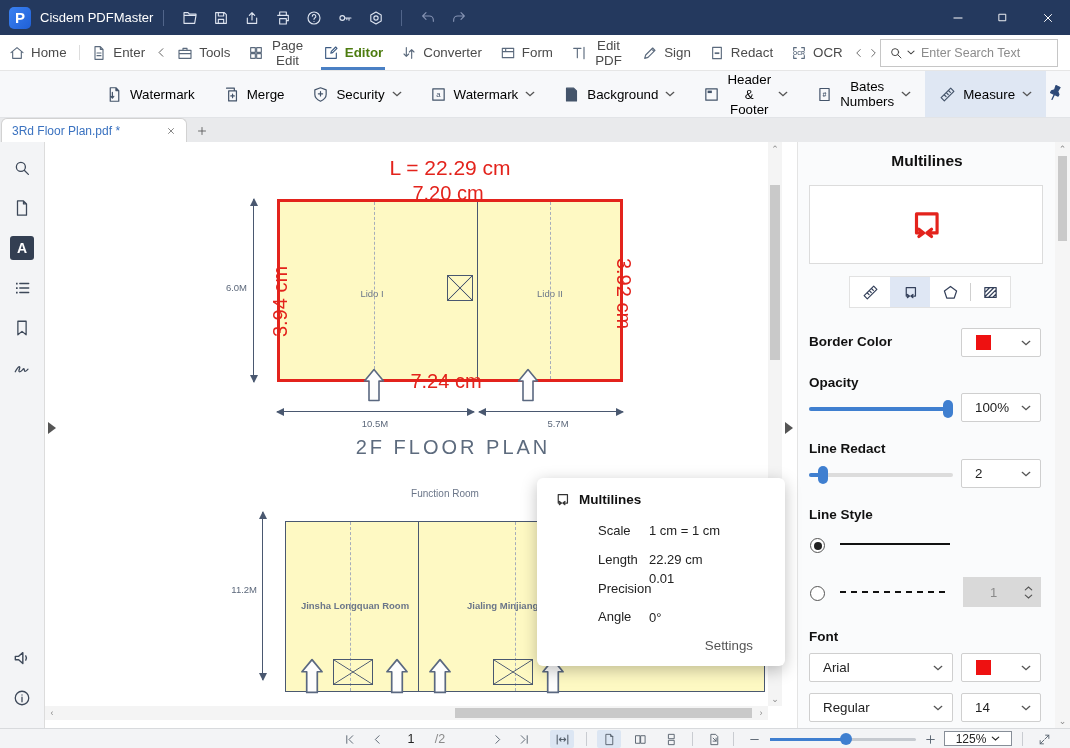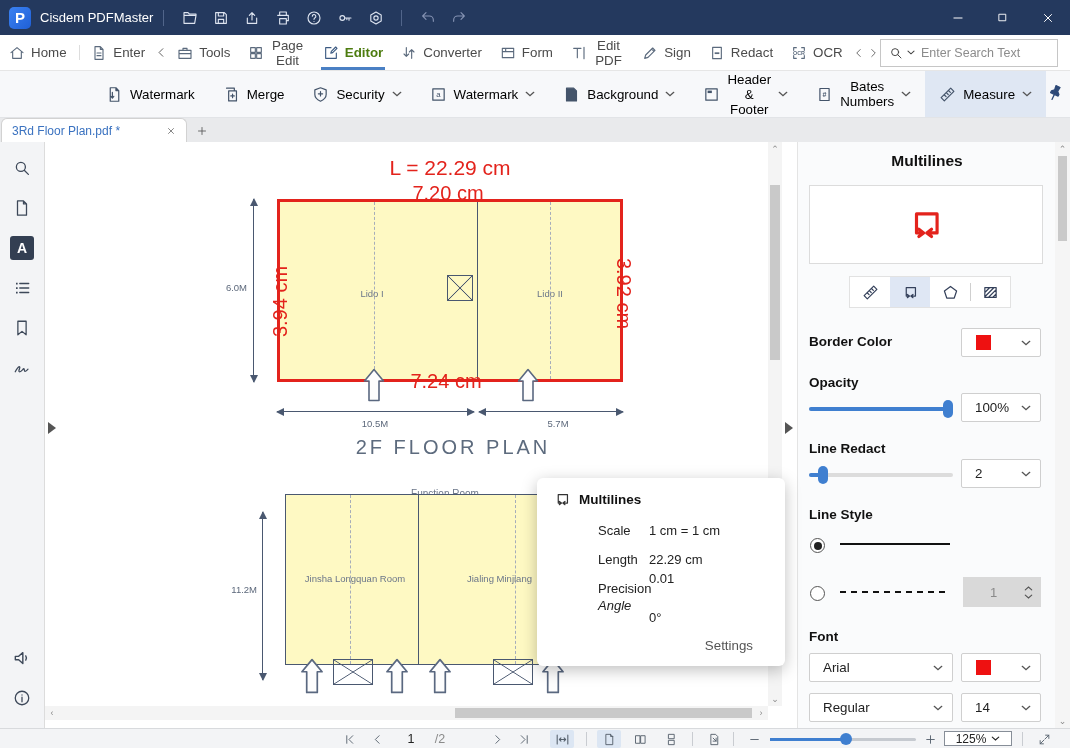--- a/index.html
+++ b/index.html
@@ -56,21 +56,21 @@
   .sbtn{width:28px;height:28px;margin-bottom:12px;display:flex;align-items:center;justify-content:center;color:#3d4859;}
   .sbtn svg{width:18px;height:18px;}
   .sbtn.annot{background:#333f52;color:#fff;border-radius:3px;font-weight:bold;font-size:14px;width:24px;height:24px;margin:2px 0 14px;}
   .sspacer{flex:1;}
 
   
   .canvas{position:absolute;left:45px;top:142px;width:737px;height:586px;background:#fff;overflow:hidden;}
   .mtext{position:absolute;color:#e3231c;font-size:20px;text-align:center;white-space:nowrap;}
   .plan-rect{position:absolute;background:#fef9c3;box-sizing:border-box;}
   .r2f{left:232px;top:57px;width:346px;height:183px;border:3px solid #e3231c;}
-  .r3f{left:240px;top:352px;width:480px;height:171px;border:1px solid #4a5870;}
+  .r3f{left:240px;top:379px;width:480px;height:171px;border:1px solid #4a5870;font-weight:bold;}
   .vline{position:absolute;width:1px;background:#4a5870;top:0;bottom:0;}
   .vdash{position:absolute;width:0;border-left:1px dashed #a6adba;top:0;bottom:0;}
   .room-label{position:absolute;font-size:9.5px;color:#6b7689;white-space:nowrap;transform:translateX(-50%);}
   .room-label.noc{transform:none;}
   .xbox{position:absolute;border:1.5px solid #4a5870;box-sizing:border-box;background:
     linear-gradient(to top right,transparent calc(50% - 0.8px),#4a5870 50%,transparent calc(50% + 0.8px)),
     linear-gradient(to bottom right,transparent calc(50% - 0.8px),#4a5870 50%,transparent calc(50% + 0.8px));}
   .dimh{position:absolute;height:1px;background:#4a5870;}
   .dimh::before{content:"";position:absolute;left:-1px;top:-3.5px;border:4px solid transparent;border-left:0;border-right:8px solid #4a5870;}
   .dimh::after{content:"";position:absolute;right:-1px;top:-3.5px;border:4px solid transparent;border-right:0;border-left:8px solid #4a5870;}
@@ -715,21 +715,21 @@
           <use href="#i-multiline"></use>
         </svg>
       <span>Multilines</span>
     </div>
     <span class="prow-label" style="top:45px;">Scale</span>
     <span class="prow-val" style="top:45px;">1 cm = 1 cm</span>
     <span class="prow-label" style="top:74px;">Length</span>
     <span class="prow-val" style="top:74px;">22.29 cm</span>
     <span class="prow-label" style="top:103px;">Precision</span>
     <span class="prow-val" style="top:93px;text-align:center;">0.01</span>
-    <span class="prow-label" style="top:120px;font-style:italic;">Angle</span>
+    <span class="prow-label" style="top:131px;">Angle</span>
     <span class="prow-val" style="top:132px;">0°</span>
     <button class="settings-link">Settings</button>
   </div>
 
   <div class="panel">
     <div class="panel-title">Multilines</div>
 
     <div class="preview">
       <svg class="ic">
           <use href="#i-multiline"></use>

